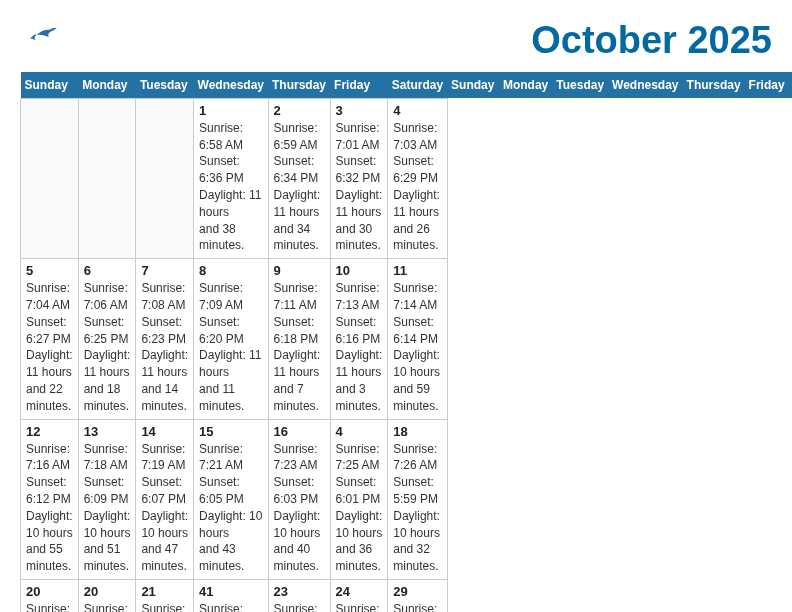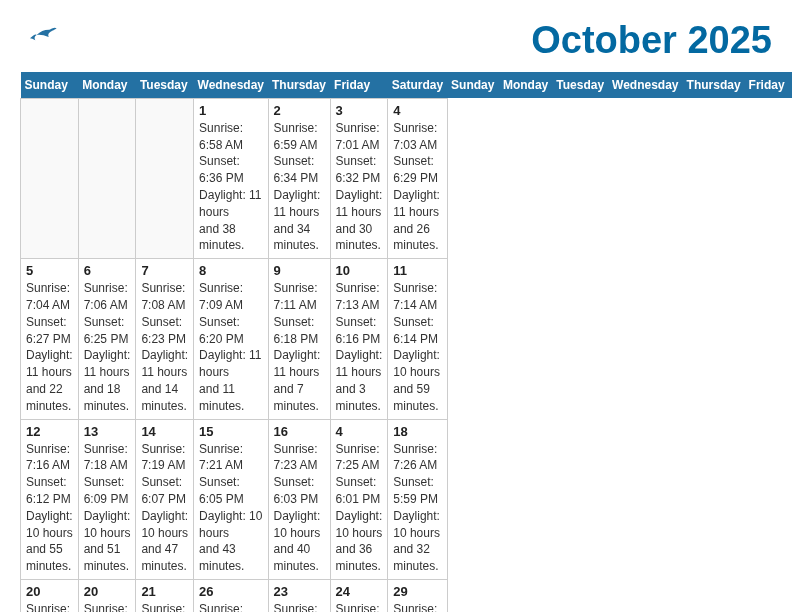--- a/index.html
+++ b/index.html
@@ -215,21 +215,21 @@
         </td>
         <td>
           <div class="day-number">20</div>
           <div class="day-info">Sunrise: 7:30 AM<br>Sunset: 5:54 PM<br>Daylight: 10 hours<br>and 24 minutes.</div>
         </td>
         <td>
           <div class="day-number">21</div>
           <div class="day-info">Sunrise: 7:31 AM<br>Sunset: 5:52 PM<br>Daylight: 10 hours<br>and 20 minutes.</div>
         </td>
         <td>
-          <div class="day-number">26</div>
+          <div class="day-number">41</div>
           <div class="day-info">Sunrise: 7:33 AM<br>Sunset: 5:50 PM<br>Daylight: 10 hours<br>and 17 minutes.</div>
         </td>
         <td>
           <div class="day-number">23</div>
           <div class="day-info">Sunrise: 7:35 AM<br>Sunset: 5:48 PM<br>Daylight: 10 hours<br>and 13 minutes.</div>
         </td>
         <td>
           <div class="day-number">24</div>
           <div class="day-info">Sunrise: 7:37 AM<br>Sunset: 5:46 PM<br>Daylight: 10 hours<br>and 9 minutes.</div>
         </td>

